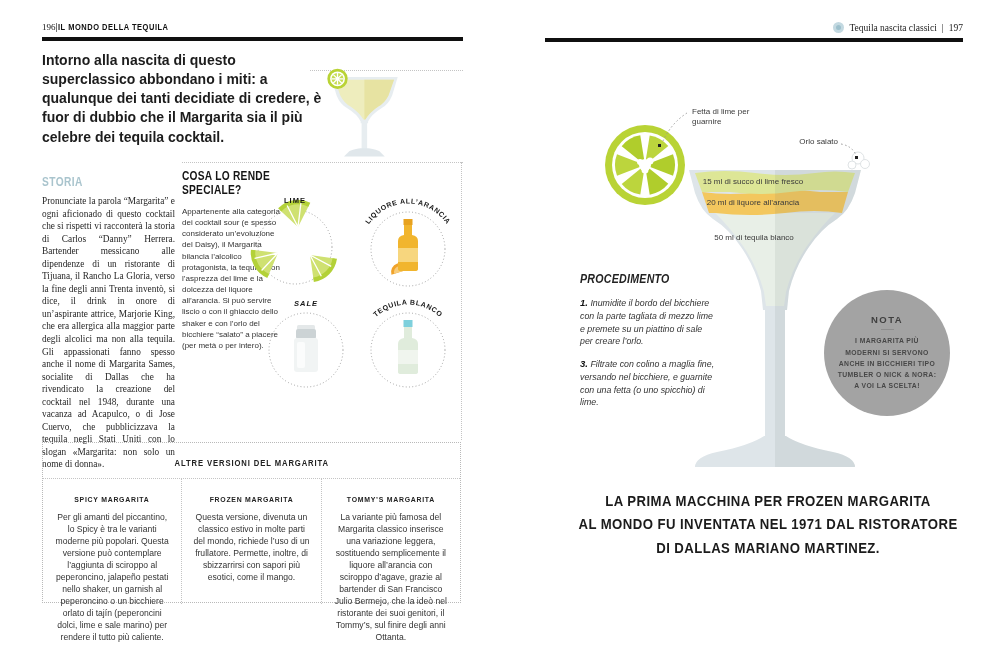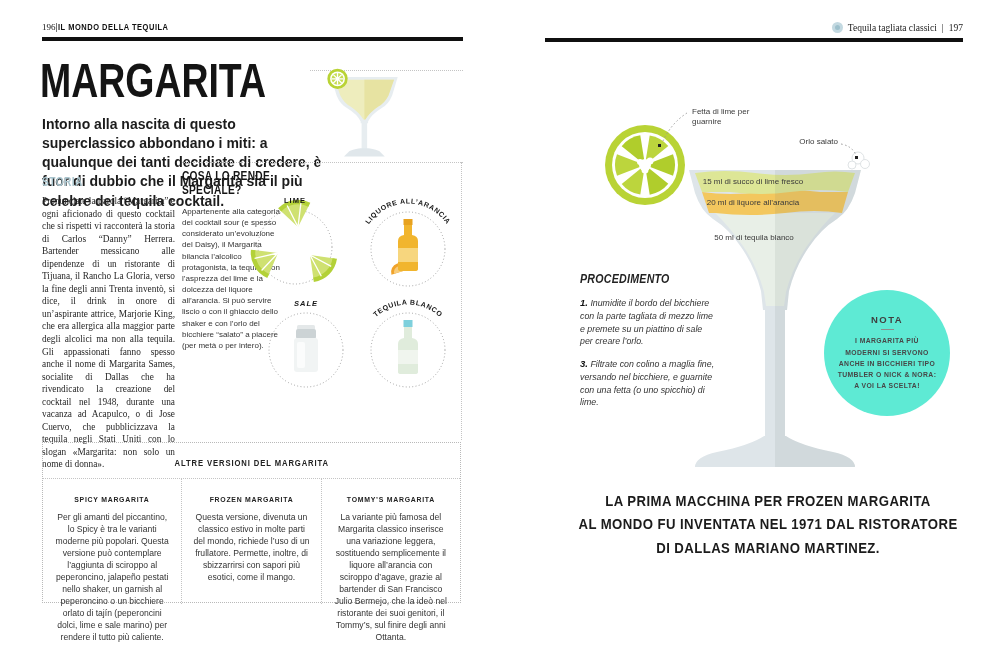--- a/index.html
+++ b/index.html
@@ -51,43 +51,40 @@
 
   
   .diagram-wrap{position:absolute;left:0;top:73px;width:418px;height:385px;}
   .dlabel{position:absolute;font-size:8px;color:#3a3a3a;line-height:1.3;}
   .dlabel.center{text-align:center;}
   .proc{position:absolute;left:35px;top:247px;width:137px;font-style:italic;}
   .proc-head{font-size:12.5px;font-weight:bold;transform:scaleX(.85);transform-origin:left;display:inline-block;letter-spacing:.3px;}
   .step{font-size:8.8px;line-height:1.45;color:#333;margin-top:9px;}
   .step b{font-size:9.5px;color:#111;}
   .nota{position:absolute;left:279px;top:268px;width:126px;height:126px;border-radius:50%;
-    background:#5eead4;display:flex;flex-direction:column;align-items:center;justify-content:center;text-align:center;}
+    background:#a3a3a3;display:flex;flex-direction:column;align-items:center;justify-content:center;text-align:center;}
   .nota-head{font-size:9.5px;font-weight:bold;letter-spacing:1.5px;color:#3f3f3f;}
   .nota-div{width:13px;border-top:1px solid #8d8d8d;margin:4px auto 5px auto;}
   .nota-body{font-size:6.8px;font-weight:bold;letter-spacing:.4px;line-height:1.65;color:#474747;width:100px;}
   .quote{position:absolute;left:0;top:467px;width:100%;text-align:center;}
   .quote-inner{display:inline-block;transform:scaleX(.85);}
   .quote-line{font-size:15.5px;font-weight:bold;letter-spacing:.5px;line-height:1.5;color:#1b1b1b;white-space:nowrap;}
 </style>
 </head>
 <body>
 
 <div class="page" id="page-left">
 
   <div class="runhead">
     <span class="pagenum">196</span>
     <span class="sep">|</span>
     <span class="section-cond">IL MONDO DELLA TEQUILA</span>
   </div>
   <div class="rule-black"></div>
 
-  <div>
-    <span class="big-title">MARGARITA</span>
-  </div>
   <div class="intro">Intorno alla nascita di questo superclassico abbondano i miti: a qualunque dei tanti decidiate di credere, è fuor di dubbio che il Margarita sia il più celebre dei tequila cocktail.</div>
 
   <div class="dotline-h" style="left:268px;top:48px;width:153px;"></div>
   <div class="dotline-h" style="left:140px;top:140px;width:281px;"></div>
   <div class="dotline-v" style="left:419px;top:140px;height:278px;"></div>
 
   <svg width="110" height="100" viewBox="0 0 110 108" style="position:absolute;left:272px;top:42px;">
     <path d="M14,14 L86,14 L80,34 Q76,44 68,48 Q58,54 54,62 L54,64 L46,64 L46,62 Q42,54 32,48 Q24,44 20,34 Z" fill="#e7edf0"></path>
     <path d="M18,17 L82,17 L76,34 Q72,42 65,46 Q56,52 51,60 L49,60 Q44,52 35,46 Q28,42 24,34 Z" fill="#eeedbd"></path>
     <path d="M50,17 L82,17 L76,34 Q72,42 65,46 Q56,52 51,60 L50,60 Z" fill="#e7e3a2"></path>
@@ -189,21 +186,21 @@
         <div class="vbody">La variante più famosa del Margarita classico inserisce una variazione leggera, sostituendo semplicemente il liquore all’arancia con sciroppo d’agave, grazie al bartender di San Francisco Julio Bermejo, che la ideò nel ristorante dei suoi genitori, il Tommy’s, sul finire degli anni Ottanta.</div>
       </div>
     </div>
   </div>
 </div>
 
 <div class="page" id="page-right">
 
   <div class="runhead-right">
     <span class="head-icon"></span>
-    <span>Tequila tagliata classici</span>
+    <span>Tequila nascita classici</span>
     <span>|</span>
     <span>197</span>
   </div>
   <div class="rule-black"></div>
 
   <div class="diagram-wrap">
     <svg width="418" height="385" viewBox="0 0 418 385">
       <defs>
         <clipPath id="cp-glass">
           <path d="M144,75 L316,75 L310,98 Q304,116 292,124 Q276,134 264,152 Q250,172 244,196 L242,215 L218,215 L216,196 Q210,172 196,152 Q184,134 168,124 Q156,116 150,98 Z"></path>

